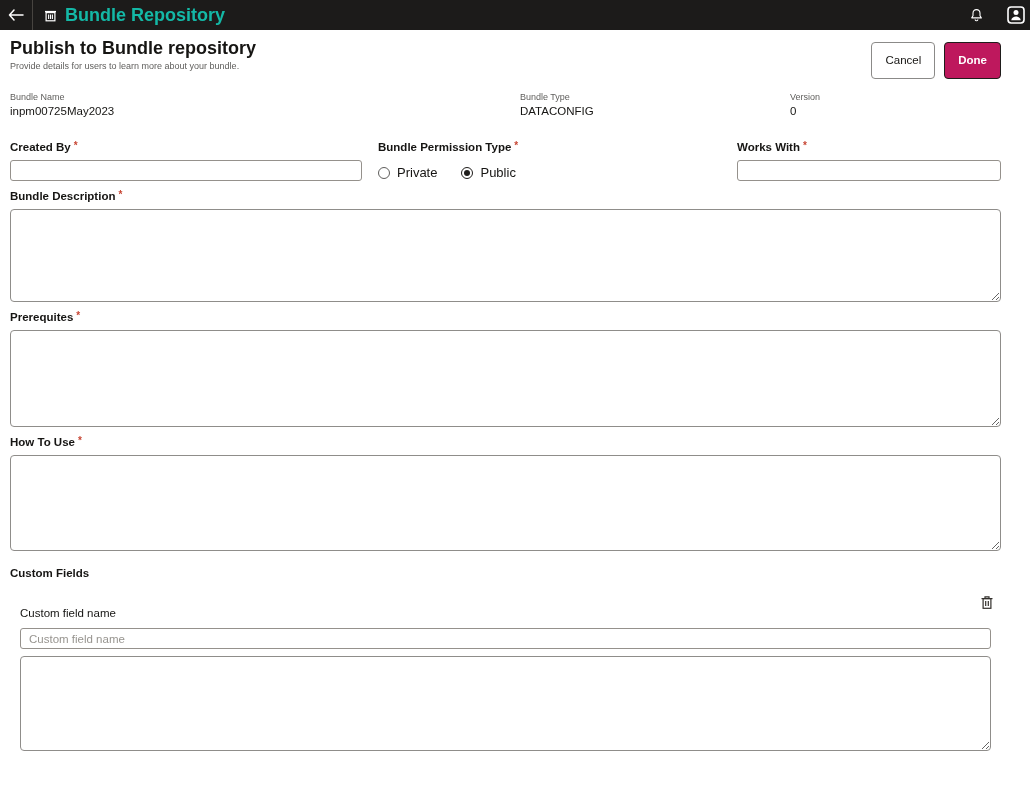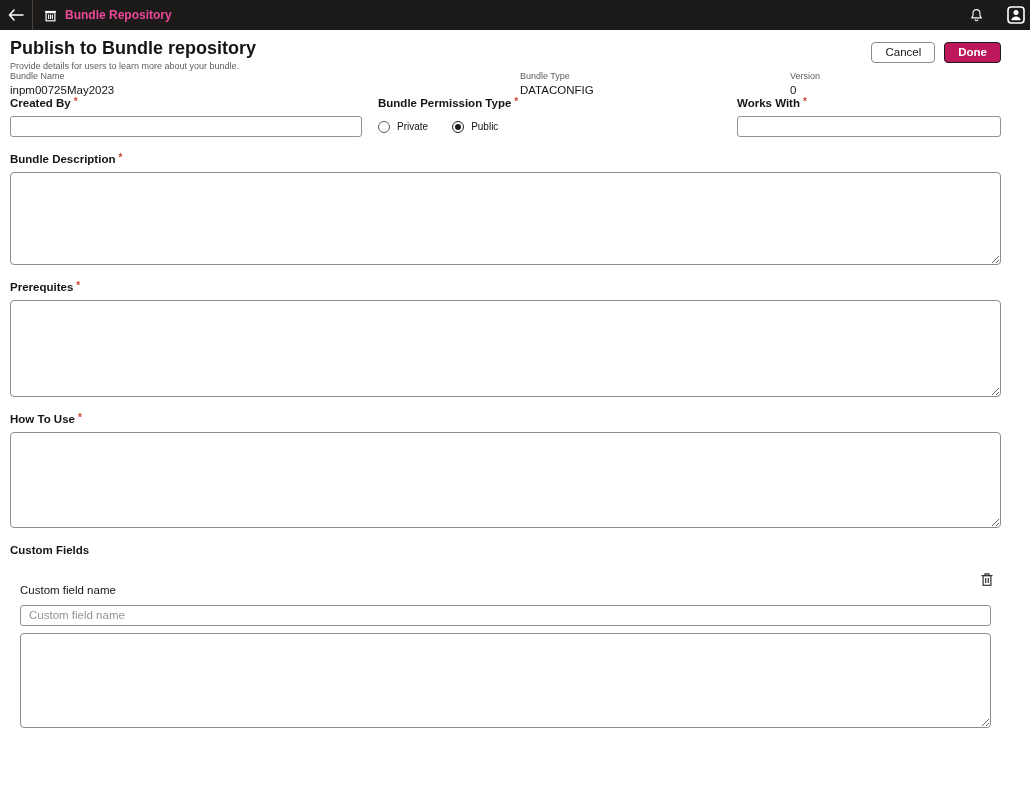--- a/index.html
+++ b/index.html
@@ -14,77 +14,77 @@
   
   .topbar {
     height: 30px; background: #1c1b1a; color: #fff;
     display: flex; align-items: center;
   }
   .back-btn {
     width: 33px; height: 30px; display: flex; align-items: center; justify-content: center;
     background: transparent; border: none; border-right: 1px solid #474440; cursor: pointer; padding: 0;
   }
   .app-icon { margin-left: 11px; display: flex; align-items: center; }
-  .topbar-title { font-size: 12px; font-weight: bold; margin-left: 8px; color: #ec4899; }
+  .topbar-title { font-size: 18px; font-weight: bold; margin-left: 8px; color: #14b8a6; }
   .topbar-spacer { flex: 1; }
   .icon-btn {
     background: transparent; border: none; padding: 0; cursor: pointer;
     display: flex; align-items: center; justify-content: center;
   }
   .bell-btn { margin-right: 24px; }
   .avatar-btn { margin-right: 5px; }
 
   
   .main { padding: 0 29px 0 10px; }
 
   .page-header { display: flex; justify-content: space-between; align-items: flex-start; margin-top: 9px; }
   .page-title { font-size: 18px; font-weight: bold; line-height: 1.05; margin: 0; }
   .page-subtitle { font-size: 9px; color: #5f5e5c; margin-top: 3px; }
   .header-actions { display: flex; gap: 9px; margin-top: 3px; }
 
   .btn {
     font-family: "Liberation Sans", sans-serif;
-    font-size: 11.5px; height: 21px; padding: 0 13px;
+    font-size: 11.5px; height: 37px; padding: 0 13px;
     border-radius: 4px; border: 1px solid #8b8a88;
     background: #fff; color: #161513; cursor: pointer; line-height: 19px;
   }
   .btn.primary { background: #be185d; border-color: #1f1d1b; color: #fff; font-weight: bold; }
 
   
-  .readonly-row { display: grid; grid-template-columns: 510px 270px 1fr; }
+  .readonly-row { display: grid; grid-template-columns: 510px 270px 1fr; margin-top: 13px; }
   .ro-label { font-size: 9px; color: #5f5e5c; }
   .ro-value { font-size: 11.5px; color: #161513; margin-top: 3px; }
 
   
-  .form-row { display: grid; grid-template-columns: 368px 359px 1fr; margin-top: 0; }
+  .form-row { display: grid; grid-template-columns: 368px 359px 1fr; margin-top: 23px; }
   .field-label { font-size: 11.5px; font-weight: bold; color: #161513; }
   .req { color: #c74634; margin-left: 3px; font-size: 10px; vertical-align: 2px; font-weight: bold; }
 
   .text-input {
     display: block; margin-top: 7px; height: 21px; width: 352px;
     border: 1px solid #95918c; border-radius: 3px; background: #fff;
     font-family: "Liberation Sans", sans-serif; font-size: 11.5px; color: #161513;
     padding: 0 8px;
   }
   .text-input.full { width: 100%; }
   .text-input::placeholder { color: #97948f; }
 
   .radio-row { display: flex; gap: 24px; margin-top: 12px; }
-  .radio { display: flex; align-items: center; gap: 7px; font-size: 10px; cursor: pointer; }
+  .radio { display: flex; align-items: center; gap: 7px; font-size: 13px; cursor: pointer; }
   .radio-circle {
     width: 12px; height: 12px; border: 1px solid #5f5e5c; border-radius: 50%;
     position: relative; flex: none; background: #fff;
   }
   .radio-circle.checked { border-color: #1f1d1b; }
   .radio-circle.checked::after {
     content: ""; position: absolute; left: 2px; top: 2px; width: 6px; height: 6px;
     border-radius: 50%; background: #1f1d1b;
   }
 
-  .section { margin-top: 15px; }
+  .section { margin-top: 8px; }
   .textarea {
     display: block; margin-top: 7px; width: 100%; height: 93px;
     border: 1px solid #8f8d8a; border-radius: 4px; background: #fff;
     font-family: "Liberation Sans", sans-serif; font-size: 11.5px; color: #161513;
     padding: 5px 8px; resize: vertical;
   }
 
   
   .cf-heading { font-size: 11.5px; font-weight: bold; margin-top: 16px; }
   .cf-card { position: relative; margin: 24px 10px 1px 10px; }

